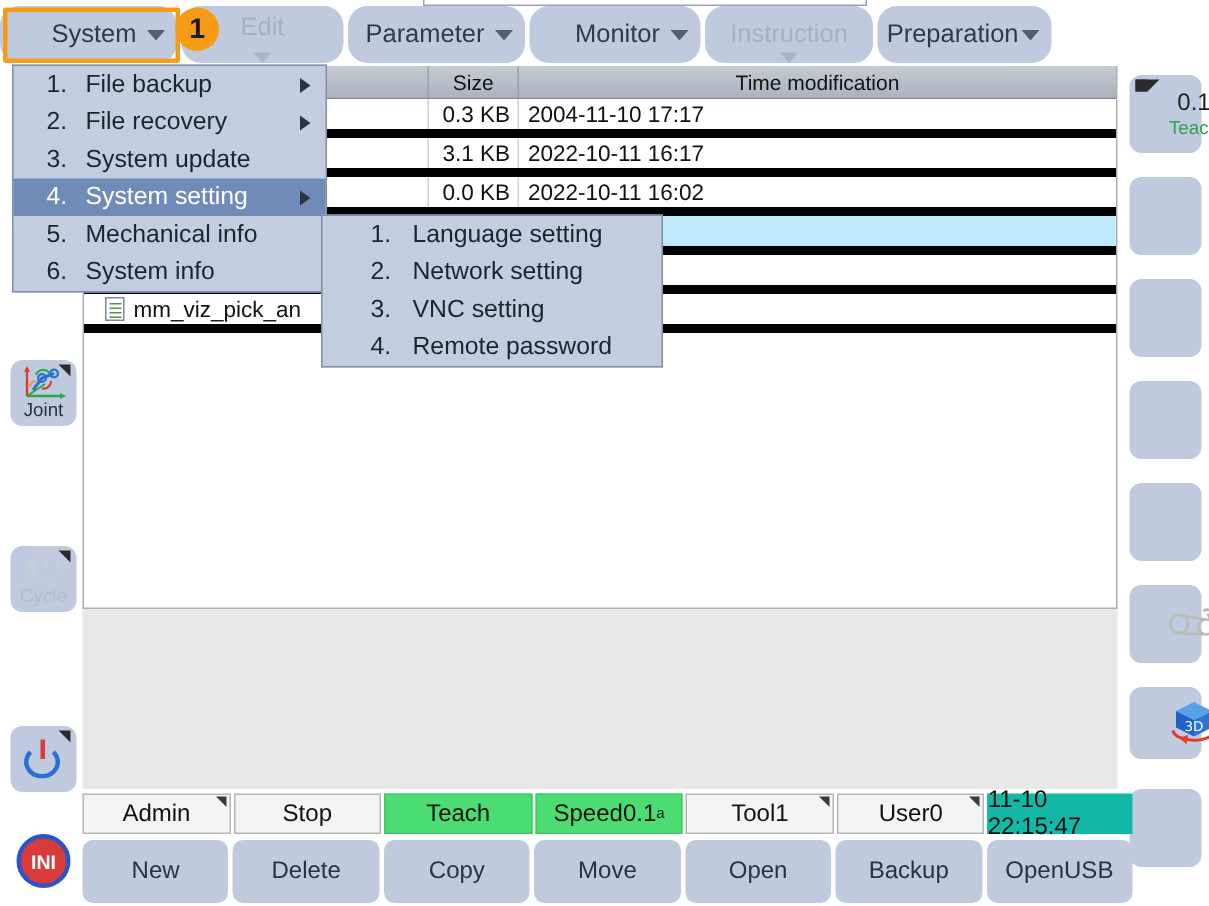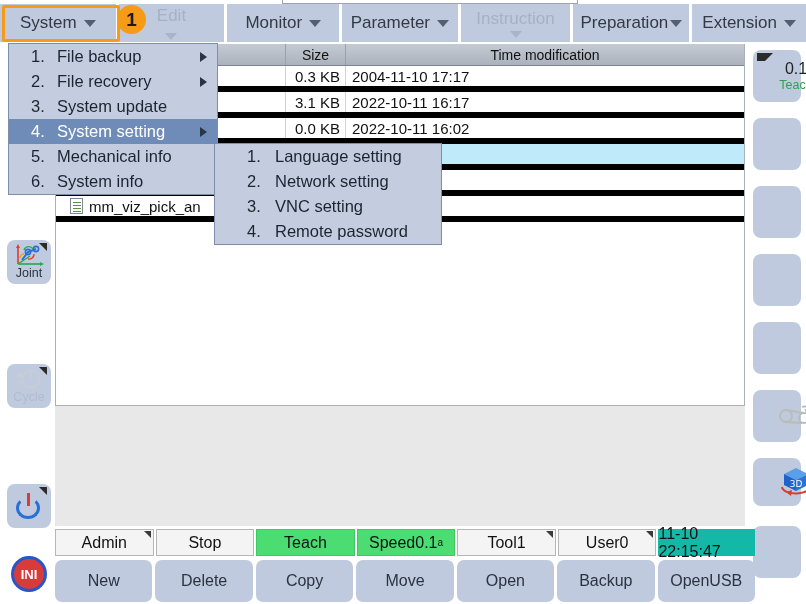--- a/index.html
+++ b/index.html
@@ -17,24 +17,25 @@
     background:#fff; border:1px solid #9aa3b0;
   }
 
   
   .menubar {
     position:absolute; left:0; top:4px; width:806px; height:38px;
     display:flex; align-items:stretch; gap:3px;
   }
   .menu-btn {
     background:#bfcade;
-    display:flex; align-items:center; justify-content:center; gap:7px;
+    display:flex; align-items:center; justify-content:flex-end; gap:7px;
     color:#333a46; font-size:17px;
     padding:0 8px;
     position:relative;
+    border-radius:13px;
   }
   .menu-btn.disabled { color:#a6b1c4;flex-direction:column; }
   .menu-btn .caret {
     width:0;height:0;border-left:6px solid transparent;border-right:6px solid transparent;
     border-top:7px solid #555f6e;
   }
   .menu-btn.disabled .caret { border-top-color:#a9b4c6; }
   .mb-system { width:118px; }
   .mb-edit { width:108px; }
   .mb-parameter { width:118px; }
@@ -166,38 +167,34 @@
 
   <div class="menubar">
     <div class="menu-btn mb-system">
       <span>System</span>
       <span class="caret"></span>
     </div>
     <div class="menu-btn mb-edit disabled">
       <span>Edit</span>
       <span class="caret"></span>
     </div>
+    <div class="menu-btn mb-parameter">
+      <span>Parameter</span>
+      <span class="caret"></span>
+    </div>
     <div class="menu-btn mb-monitor">
       <span>Monitor</span>
       <span class="caret"></span>
     </div>
-    <div class="menu-btn mb-parameter">
-      <span>Parameter</span>
-      <span class="caret"></span>
-    </div>
     <div class="menu-btn mb-instruction disabled">
       <span>Instruction</span>
       <span class="caret"></span>
     </div>
     <div class="menu-btn mb-preparation">
       <span>Preparation</span>
-      <span class="caret"></span>
-    </div>
-    <div class="menu-btn mb-extension">
-      <span>Extension</span>
       <span class="caret"></span>
     </div>
   </div>
 
   <div class="table-wrap">
     <div class="thead">
       <div class="th th-name"></div>
       <div class="th th-size">Size</div>
       <div class="th th-time">Time modification</div>
     </div>

